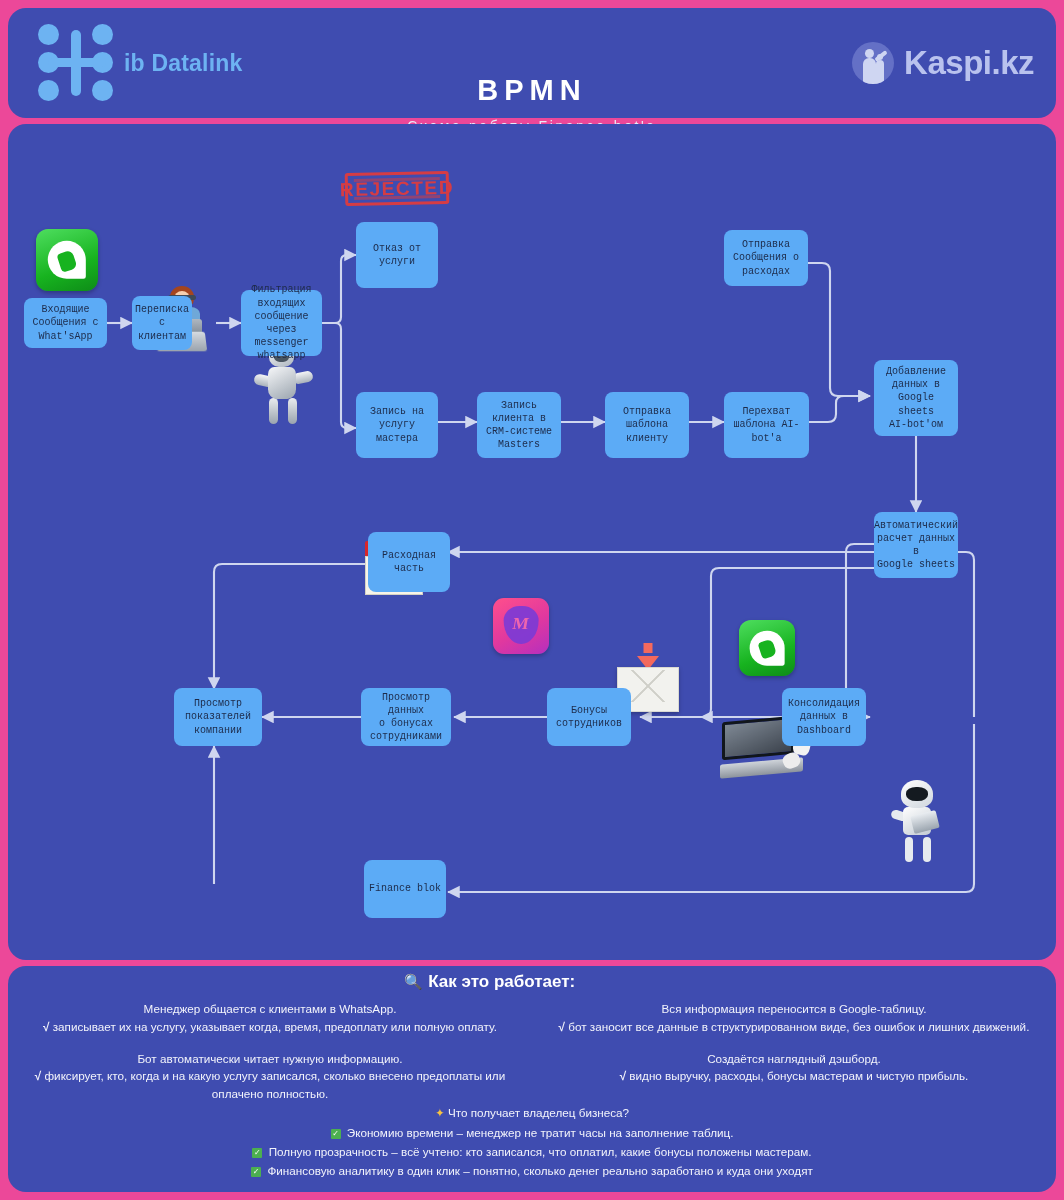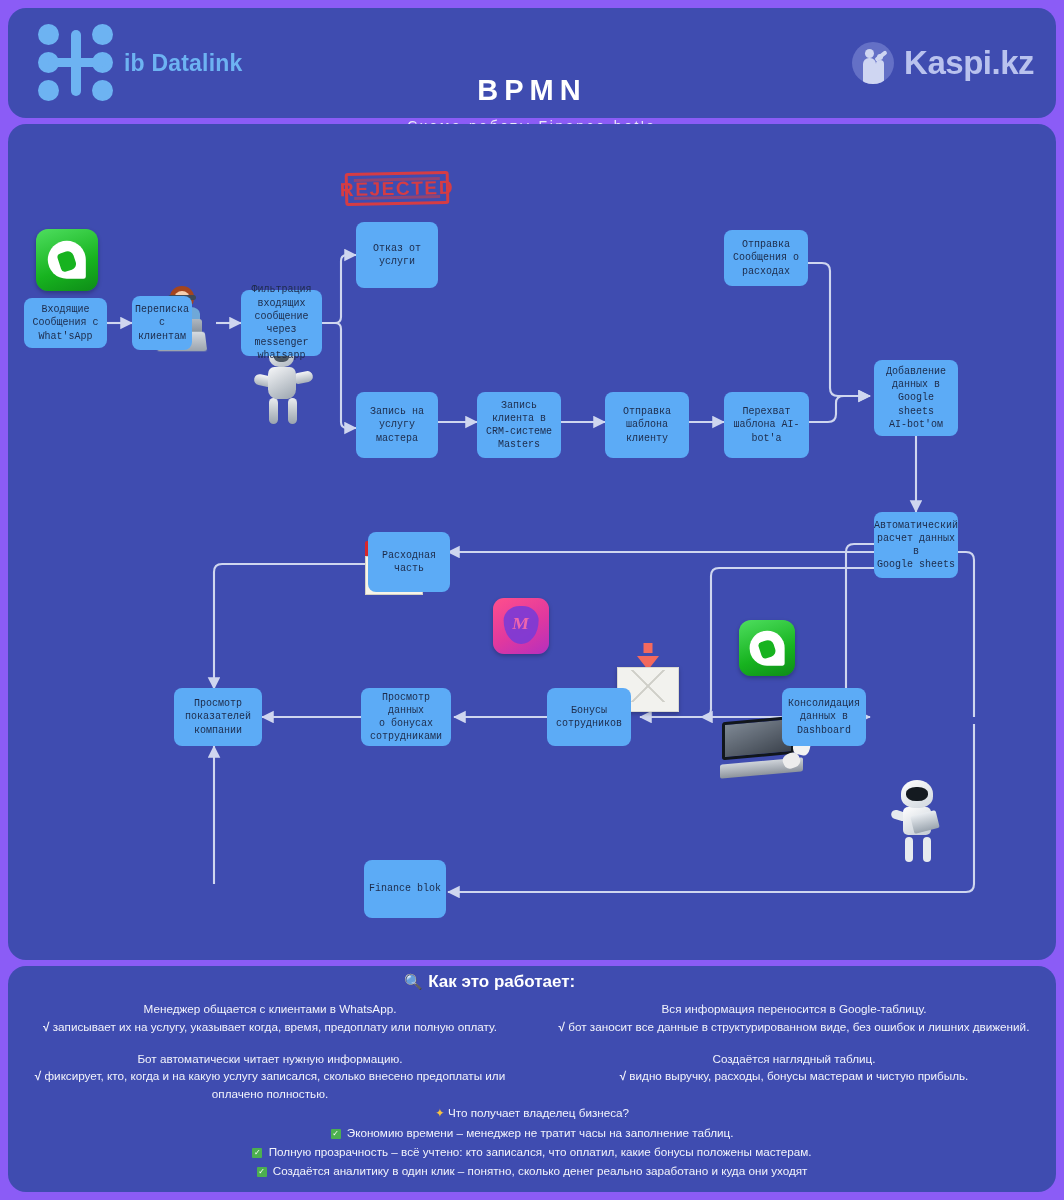--- a/index.html
+++ b/index.html
@@ -2,21 +2,21 @@
 <html><head>
 <meta charset="utf-8">
 <style>
   * { box-sizing: border-box; margin: 0; padding: 0; }
   html, body {
     width: 1064px; height: 1200px;
     background: #ffffff;
     font-family: "Liberation Sans", sans-serif;
     overflow: hidden;
   }
-  #page { position: relative; width: 1064px; height: 1200px; background:#8b5cf6; }
+  #page { position: relative; width: 1064px; height: 1200px; background:#ec4899; }
 
   
   .panel {
     position: absolute;
     background: #3f4cb0;
     border-radius: 18px;
   }
   #header-panel { left: 8px; top: 8px; width: 1048px; height: 110px; }
   #diagram-panel { left: 8px; top: 124px; width: 1048px; height: 836px; }
   #footer-panel { left: 8px; top: 966px; width: 1048px; height: 226px; }
@@ -497,21 +497,21 @@
             <span>фиксирует, кто, когда и на какую услугу записался, сколько внесено предоплаты или оплачено полностью.</span></div>
         </div>
       </div>
       <div class="fcol">
         <div class="fblock">
           <div>Вся информация переносится в Google-таблицу.</div>
           <div><span class="chk">√</span>
             <span>бот заносит все данные в структурированном виде, без ошибок и лишних движений.</span></div>
         </div>
         <div class="fblock">
-          <div>Создаётся наглядный таблиц.</div>
+          <div>Создаётся наглядный дэшборд.</div>
           <div><span class="chk">√</span>
             <span>видно выручку, расходы, бонусы мастерам и чистую прибыль.</span></div>
         </div>
       </div>
     </div>
 
     <div id="foot-bottom">
       <div class="q">
         <span class="spark">✦</span>
         <span>Что получает владелец бизнеса?</span>
@@ -519,18 +519,18 @@
       <div class="it">
         <span class="greenchk">✓</span>
         <span>Экономию времени – менеджер не тратит часы на заполнение таблиц.</span>
       </div>
       <div class="it">
         <span class="greenchk">✓</span>
         <span>Полную прозрачность – всё учтено: кто записался, что оплатил, какие бонусы положены мастерам.</span>
       </div>
       <div class="it">
         <span class="greenchk">✓</span>
-        <span>Создаётся аналитику в один клик – понятно, сколько денег реально заработано и куда они уходят</span>
+        <span>Финансовую аналитику в один клик – понятно, сколько денег реально заработано и куда они уходят</span>
       </div>
     </div>
   </div>
 
 </div>
 
 </body></html>

